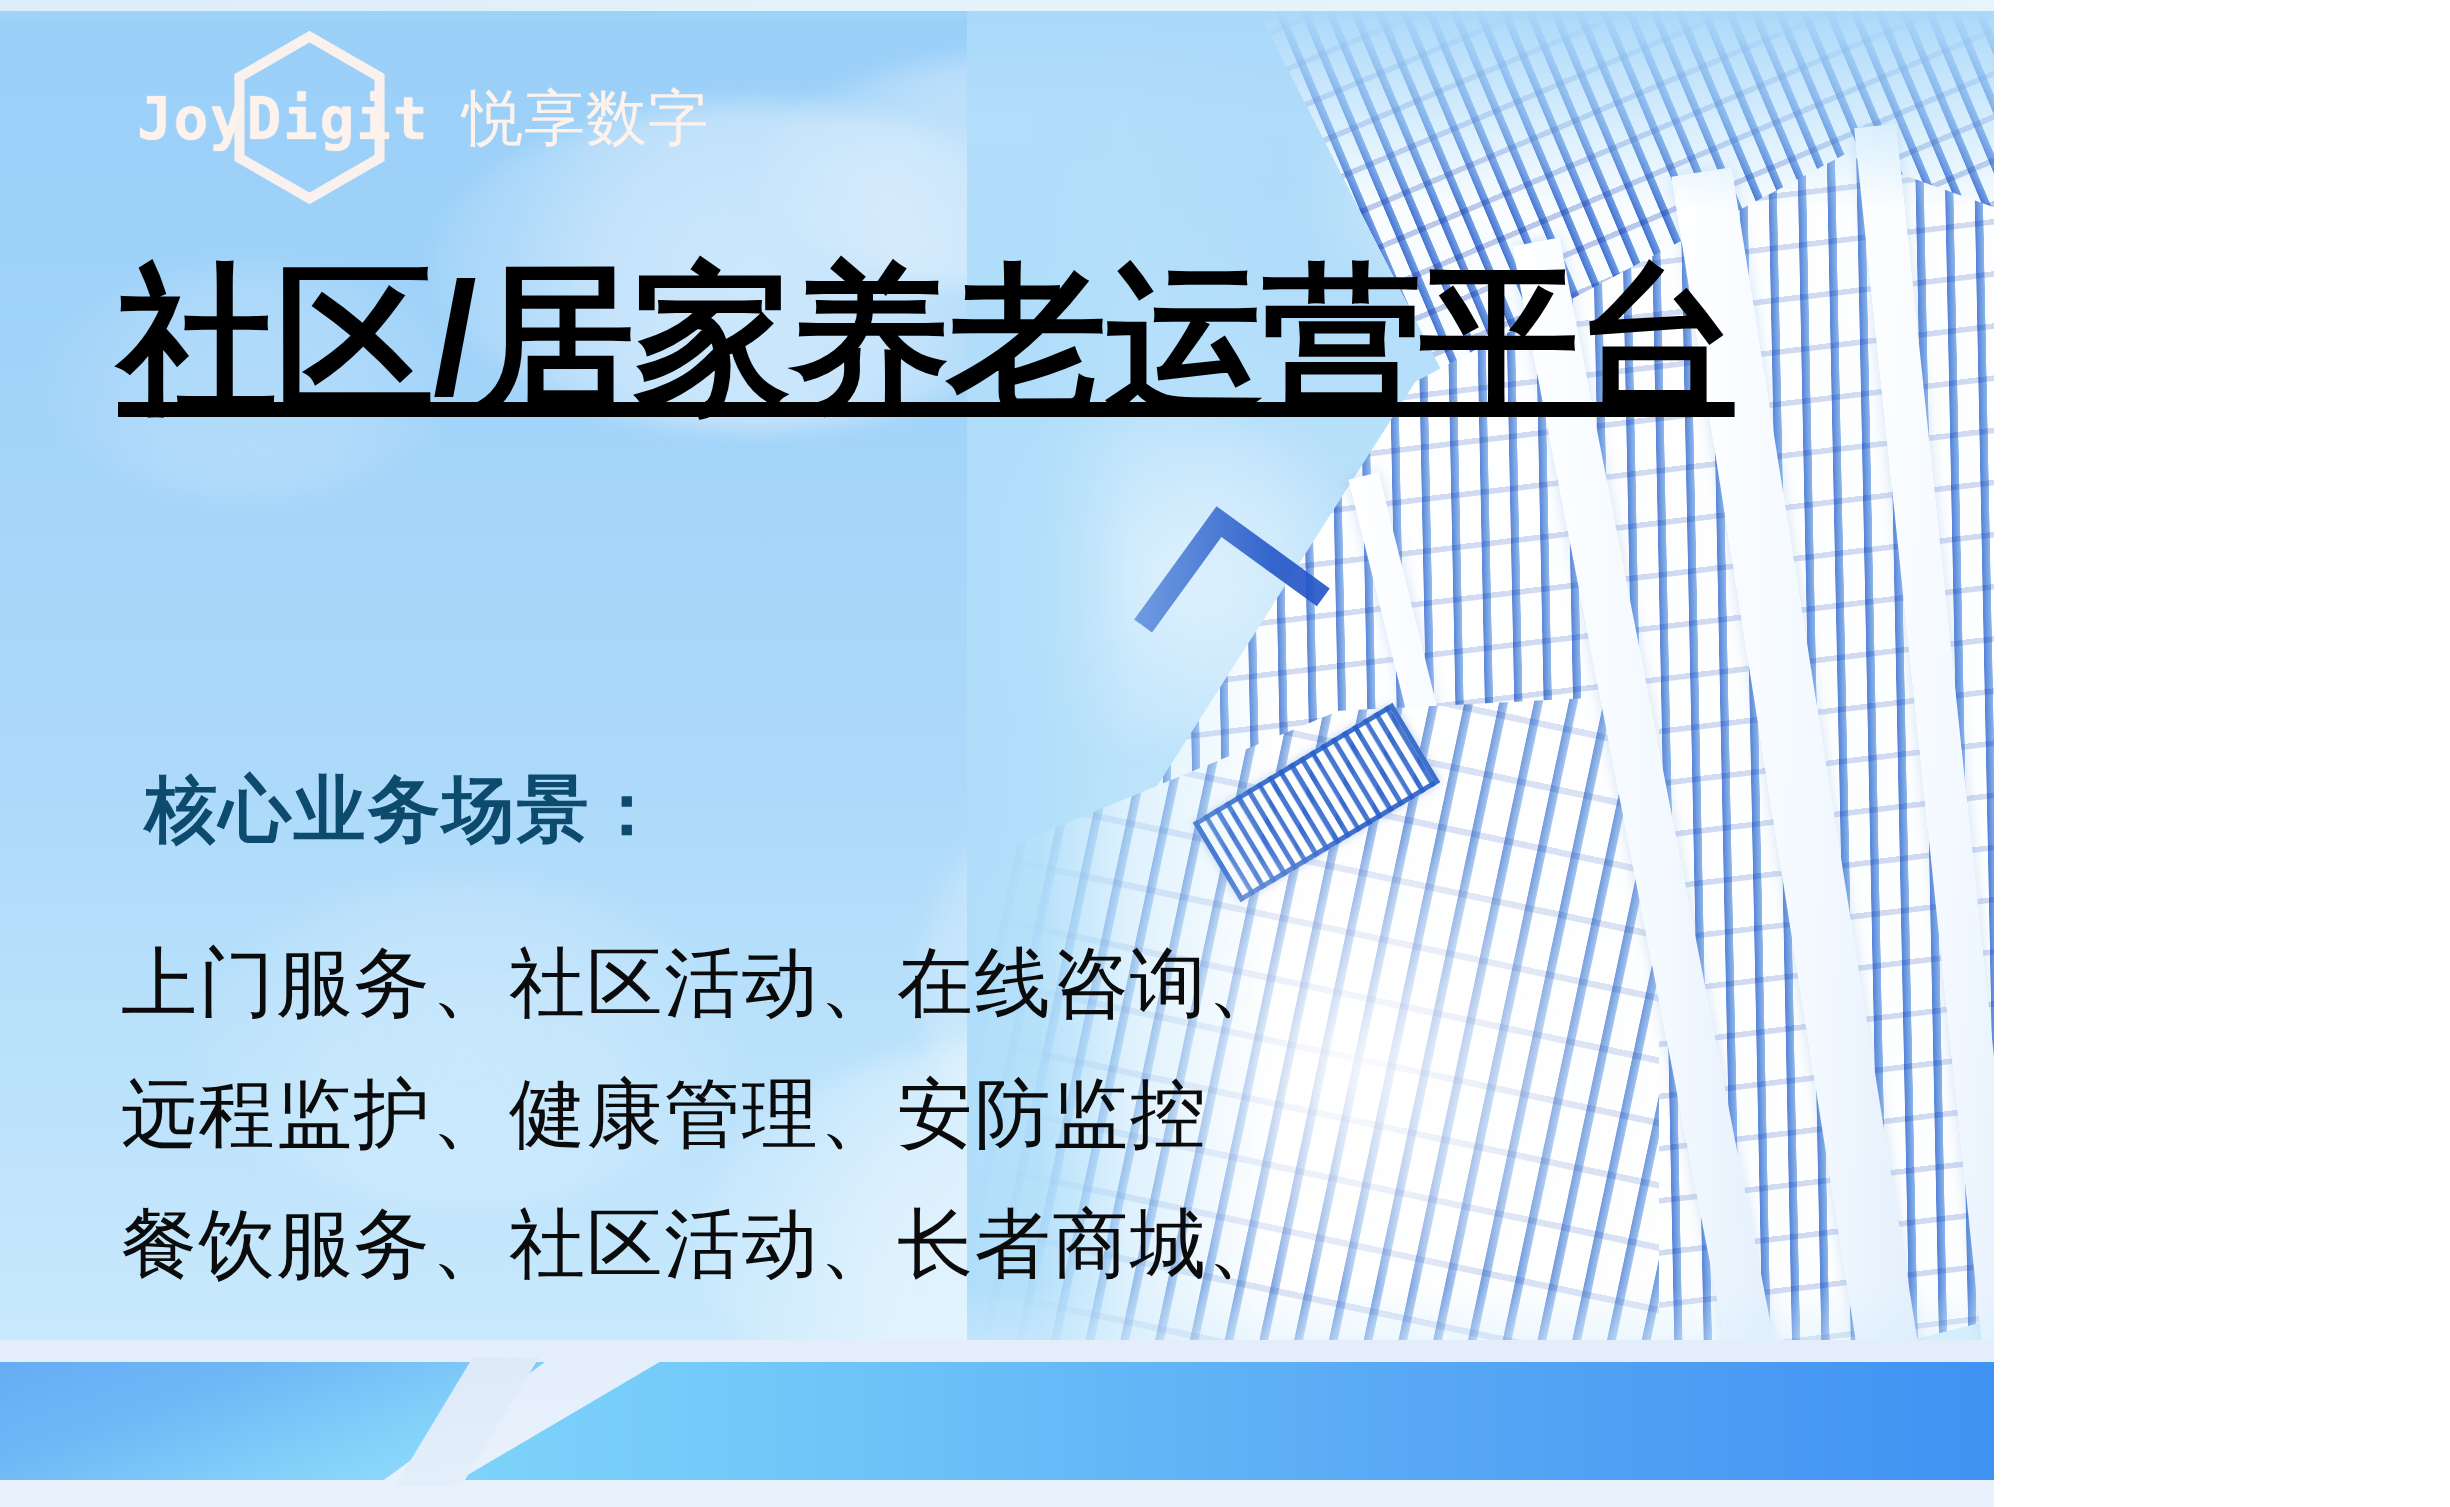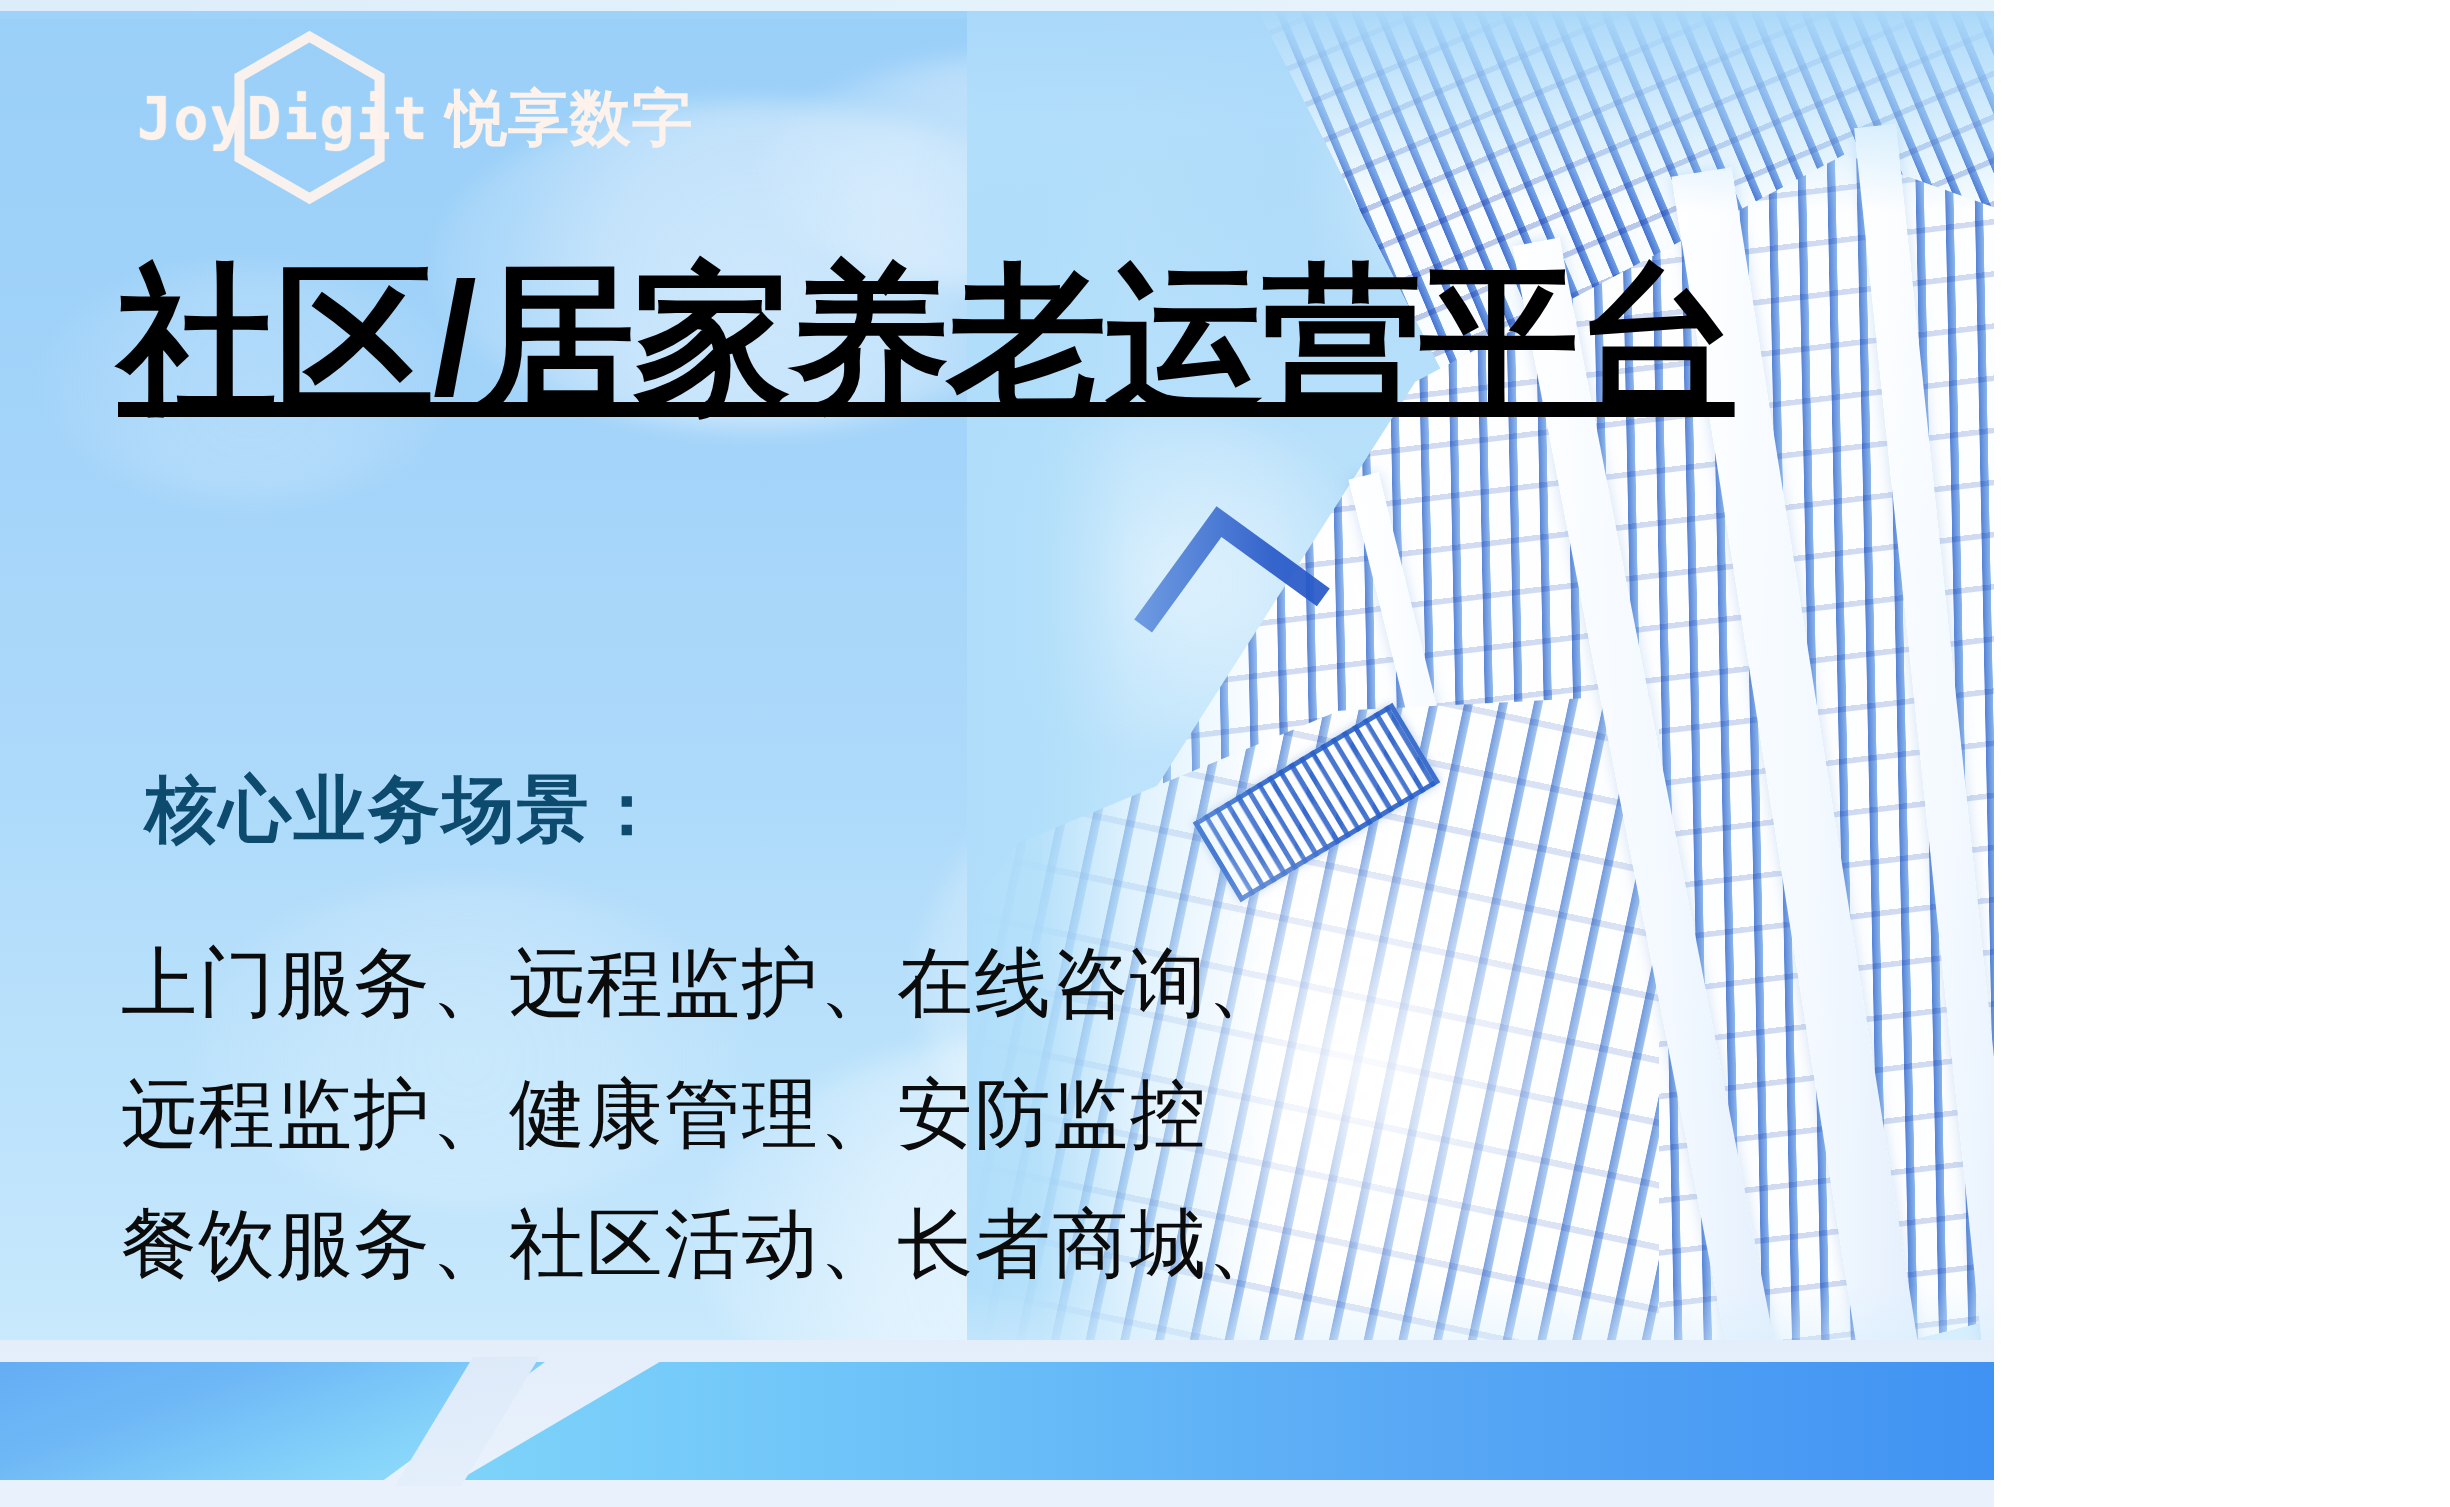--- a/index.html
+++ b/index.html
@@ -243,24 +243,25 @@
     font-weight:700;
     letter-spacing:1.6px;
     color:#fdf2ec;
     font-family:"DejaVu Sans Mono","Liberation Mono",monospace;
     text-shadow:0 0 1.6px rgba(253,242,236,.8);
     white-space:nowrap;
   }
   .logo-cn{
     position:relative;
     font-size:61px;
-    font-weight:700;
+    font-weight:400;
     letter-spacing:0.8px;
     color:#fdf2ec;
     white-space:nowrap;
+    margin-left:16px;
   }
 
   
   .headline{
     position:absolute;
     left:118px; top:254px;
     z-index:55;
     font-size:159px;
     line-height:1.08;
     font-weight:900;
@@ -375,21 +376,21 @@
     </div>
     <span class="logo-word">JoyDigit</span>
     <span class="logo-cn">悦享数字</span>
   </div>
 
   <div class="headline">社区/居家养老运营平台</div>
 
   <div class="section-label">核心业务场景：</div>
 
   <div class="body-lines">
-    <div class="ln">上门服务、远程监护、在线咨询、</div>
+    <div class="ln">上门服务、社区活动、在线咨询、</div>
     <div class="ln">远程监护、健康管理、安防监控</div>
     <div class="ln">餐饮服务、社区活动、长者商城、</div>
   </div>
 
   <div class="bands">
     <div class="band band-base"></div>
     <div class="band band-left"></div>
     <div class="band band-main"></div>
     <div class="band band-gap"></div>
   </div>

